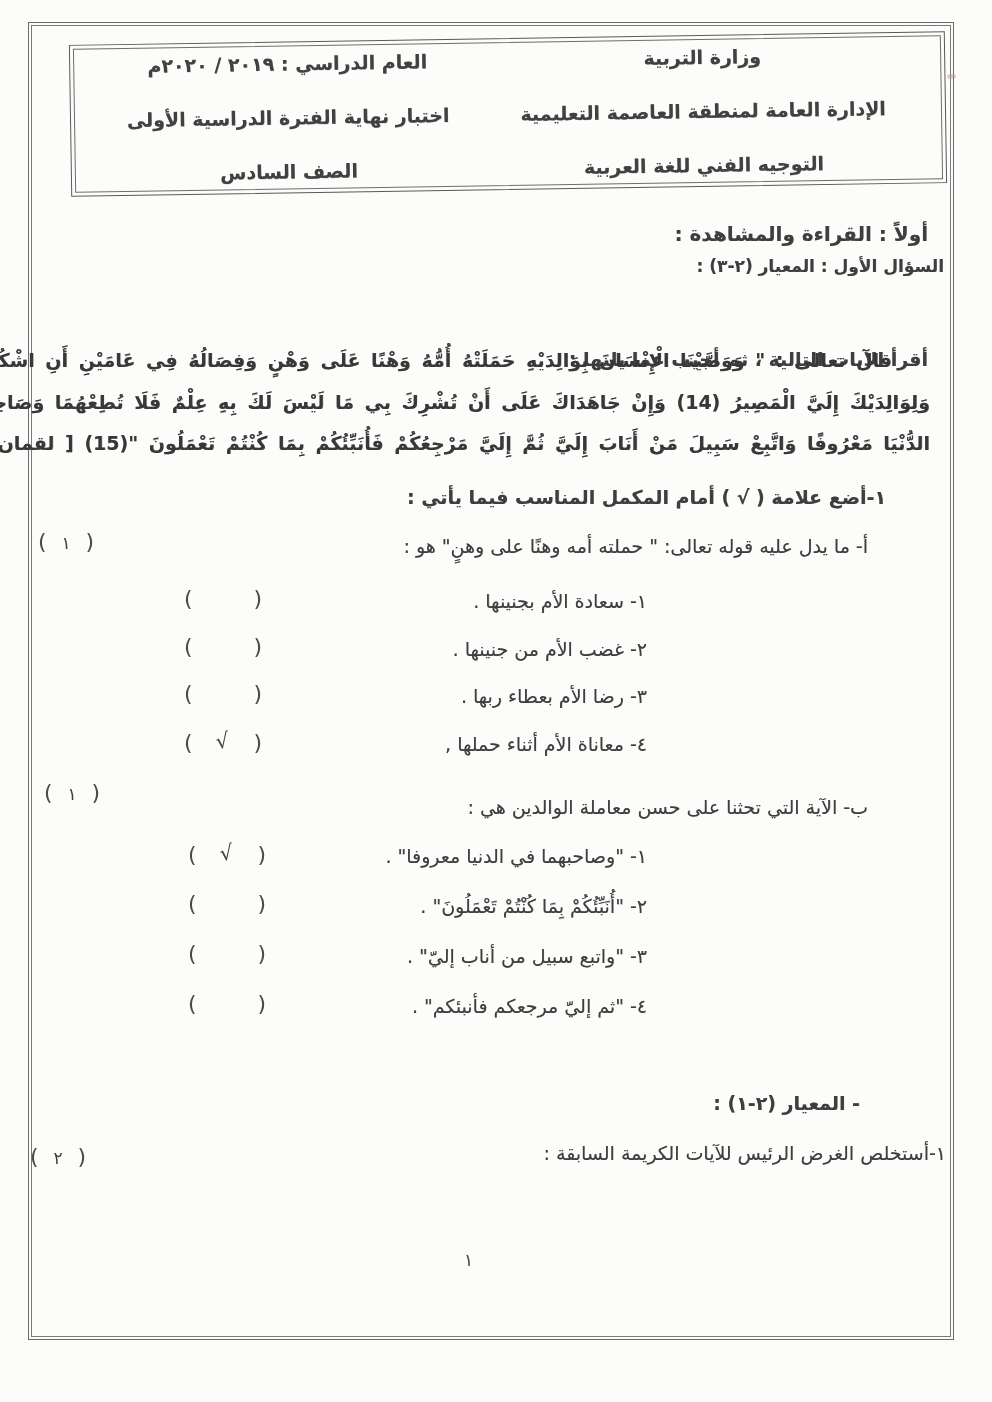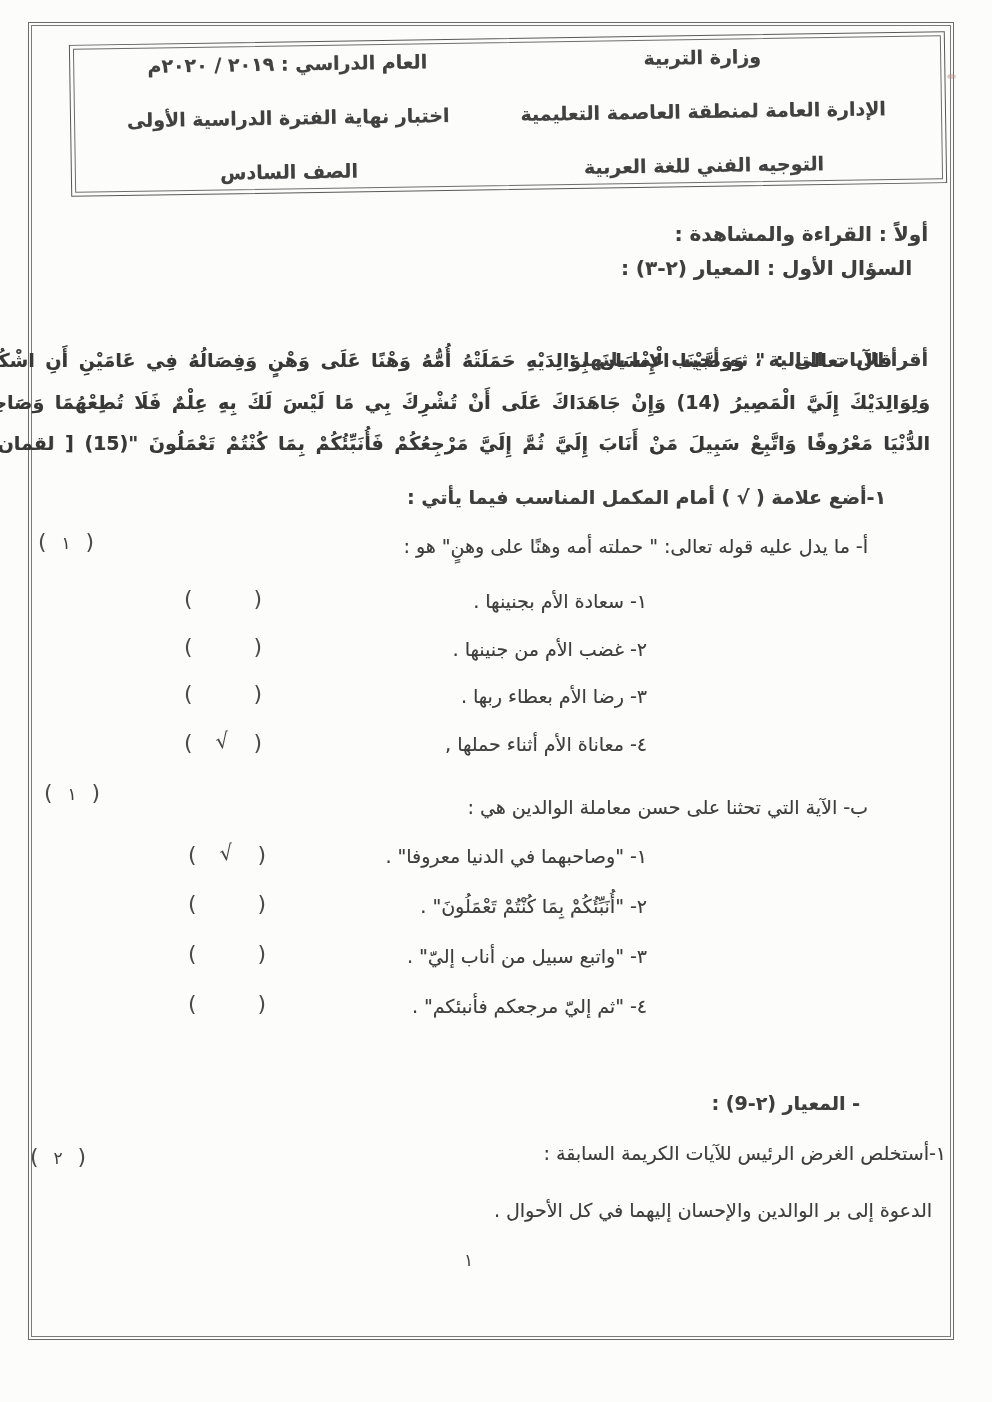--- a/index.html
+++ b/index.html
@@ -61,21 +61,21 @@
       <div class="hdr-line">التوجيه الفني للغة العربية</div>
     </div>
     <div class="hdr-col hdr-left">
       <div class="hdr-line">العام الدراسي : ٢٠١٩ / ٢٠٢٠م</div>
       <div class="hdr-line">اختبار نهاية الفترة الدراسية الأولى</div>
       <div class="hdr-line">الصف السادس</div>
     </div>
   </div>
 
   <div class="line bold" style="top:206px;right:64px;font-size:20px;margin-top:16px;">أولاً : القراءة والمشاهدة :</div>
-  <div class="line bold" style="top:256px;right:80px;font-size:20px;">السؤال الأول : المعيار (٢-٣) :</div>
+  <div class="line bold" style="top:256px;right:48px;font-size:17px;">السؤال الأول : المعيار (٢-٣) :</div>
   <div class="line bold" style="top:304px;right:64px;margin-top:44px;">أقرأ الآيات التالية ، ثم أجيب عما يليها :</div>
 
   <div class="line verse" style="top:349px;right:100px;">قال تعالى : " وَوَصَّيْنَا الْإِنْسَانَ بِوَالِدَيْهِ حَمَلَتْهُ أُمُّهُ وَهْنًا عَلَى وَهْنٍ وَفِصَالُهُ فِي عَامَيْنِ أَنِ اشْكُرْ لِي</div>
   <div class="line verse" style="top:391px;right:62px;">وَلِوَالِدَيْكَ إِلَيَّ الْمَصِيرُ (14) وَإِنْ جَاهَدَاكَ عَلَى أَنْ تُشْرِكَ بِي مَا لَيْسَ لَكَ بِهِ عِلْمٌ فَلَا تُطِعْهُمَا وَصَاحِبْهُمَا فِي</div>
   <div class="line verse" style="top:432px;right:62px;">الدُّنْيَا مَعْرُوفًا وَاتَّبِعْ سَبِيلَ مَنْ أَنَابَ إِلَيَّ ثُمَّ إِلَيَّ مَرْجِعُكُمْ فَأُنَبِّئُكُمْ بِمَا كُنْتُمْ تَعْمَلُونَ "(15) [ لقمان ١٤:١٥ ]</div>
 
   <div class="line bold" style="top:486px;right:106px;text-align:center;">١-أضع علامة ( √ )  أمام المكمل المناسب فيما يأتي :</div>
 
   <div class="line" style="top:535px;right:124px;">أ-  ما يدل عليه قوله تعالى:  " حملته أمه وهنًا على وهنٍ" هو :</div>
   <span class="paren-group score-parens" style="top:531px;left:38px;">
@@ -140,24 +140,23 @@
       <span class="p">)</span>
   </span>
 
   <div class="line" style="top:995px;right:345px;">٤- "ثم إليّ مرجعكم فأنبئكم" .</div>
   <span class="paren-group opt-parens" style="top:993px;left:188px;">
     <span class="p">(</span>
       <span class="chk"></span>
       <span class="p">)</span>
   </span>
 
-  <div class="line bold" style="top:1092px;right:132px;">-  المعيار (٢-9) :</div>
+  <div class="line bold" style="top:1092px;right:132px;">-  المعيار (٢-١) :</div>
   <div class="line" style="top:1142px;right:46px;margin-left:36px;">١-أستخلص الغرض الرئيس للآيات الكريمة السابقة :</div>
   <span class="paren-group score-parens" style="top:1146px;left:30px;">
     <span class="p">(</span>
       <span class="score-digit">٢</span>
       <span class="p">)</span>
   </span>
-  <div class="line" style="top:1199px;right:60px;">الدعوة إلى بر الوالدين والإحسان إليهما في كل الأحوال .</div>
 
   <div class="page-num" style="top:1250px;left:464px;">١</div>
 
 </div>
 
 </body></html>

